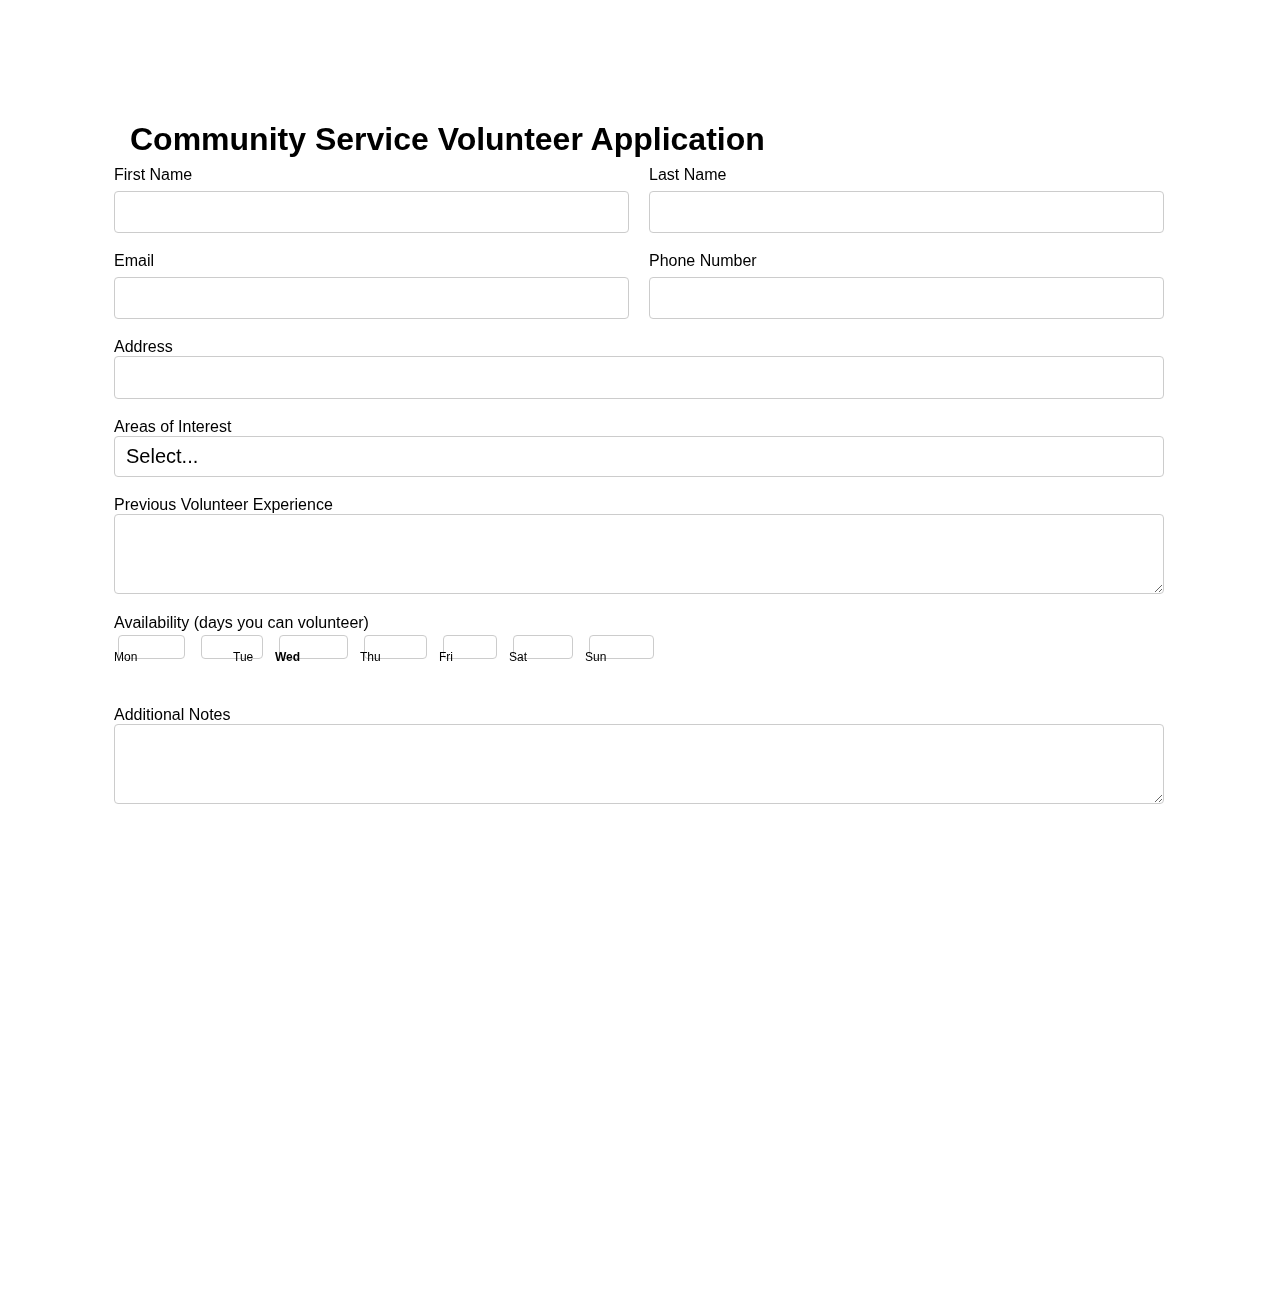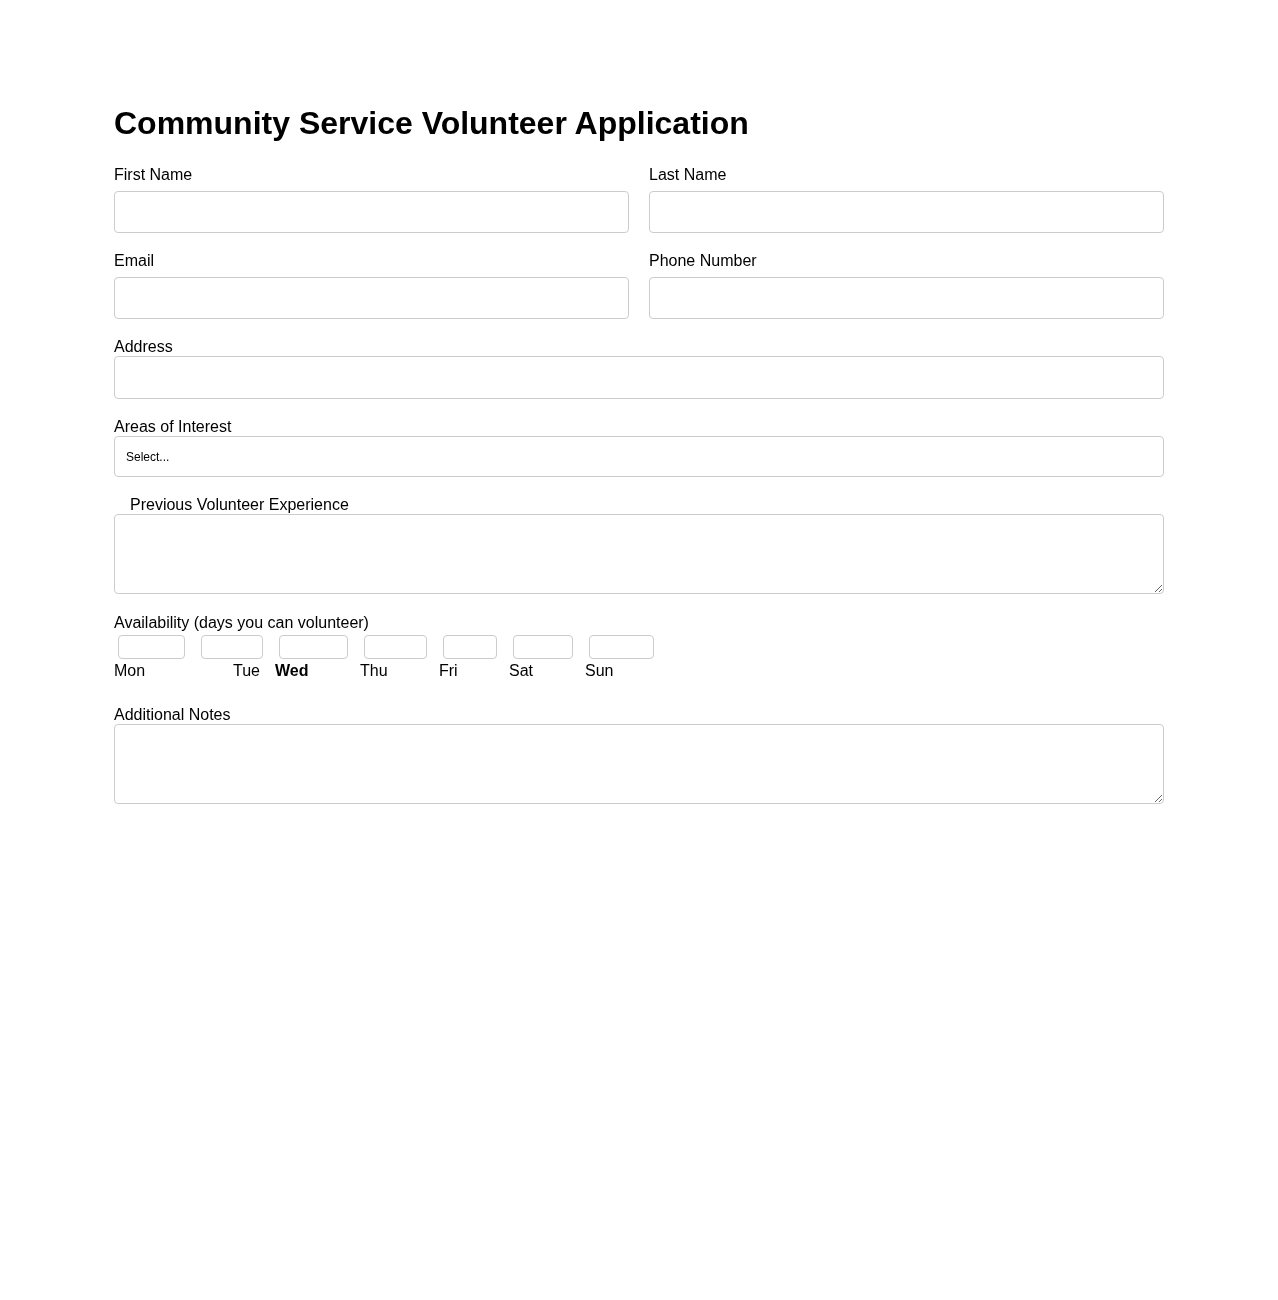--- a/index.html
+++ b/index.html
@@ -1,24 +1,24 @@
 <!DOCTYPE html>
 <html><head>
 <meta charset="utf-8">
 <style>
   html, body { margin: 0; padding: 0; background: #ffffff; }
   body { font-family: "Liberation Sans", sans-serif; color: #000; width: 1278px; height: 1300px; position: relative; }
   .container { position: absolute; left: 114px; top: 0; width: 1050px; }
-  h1 { position: absolute; top: 104px; left: 0; margin: 0; font-size: 32px; font-weight: bold; line-height: 38px; white-space: nowrap; }
+  h1 { position: absolute; top: 104px; left: 0; margin: 16px; font-size: 32px; font-weight: bold; line-height: 38px; white-space: nowrap; }
   .lbl { position: absolute; font-size: 16px; line-height: 18px; white-space: nowrap; }
-  .field { position: absolute; box-sizing: border-box; border: 1px solid #cccccc; border-radius: 4px; background: #fff; font-family: "Liberation Sans", sans-serif; font-size: 12px; padding: 0 11px; margin: 0; outline: none; }
+  .field { position: absolute; box-sizing: border-box; border: 1px solid #cccccc; border-radius: 4px; background: #fff; font-family: "Liberation Sans", sans-serif; font-size: 20px; padding: 0 11px; margin: 0; outline: none; }
   .select { -webkit-appearance: none; appearance: none; display: flex; align-items: center; color: #000; }
   textarea.field { resize: vertical; padding: 8px 11px; }
   .day-box { position: absolute; box-sizing: border-box; border: 1px solid #cccccc; border-radius: 4px; background: #fff; height: 24px; top: 635px; }
-  .day-lbl { position: absolute; top: 662px; font-size: 16px; line-height: 18px; }
+  .day-lbl { position: absolute; top: 648px; font-size: 12px; line-height: 18px; }
 </style>
 </head>
 <body>
 
 <div class="container">
   <h1>Community Service Volunteer Application</h1>
 
   <label class="lbl" style="left:0; top:166px;">First Name</label>
   <input class="field" style="left: 0px; top: 191px; width: 515px; height: 42px;" placeholder="">
 
@@ -32,21 +32,21 @@
   <input class="field" style="left: 535px; top: 277px; width: 515px; height: 42px;" placeholder="">
 
   <label class="lbl" style="left:0; top:338px;">Address</label>
   <input class="field" style="left: 0px; top: 356px; width: 1050px; height: 43px;" placeholder="">
 
   <label class="lbl" style="left:0; top:418px;">Areas of Interest</label>
   <div class="field select" style="left:0; top:436px; width:1050px; height:41px;">
     <span>Select...</span>
   </div>
 
-  <label class="lbl" style="left:16px; top:496px;">Previous Volunteer Experience</label>
+  <label class="lbl" style="left:0; top:496px;">Previous Volunteer Experience</label>
   <textarea class="field" style="left: 0px; top: 514px; width: 1050px; height: 80px;"></textarea>
 
   <label class="lbl" style="left:0; top:614px;">Availability (days you can volunteer)</label>
 
   <div class="day-box" style="left:4px; width:67px;"></div>
   <span class="day-lbl" style="left:0;">Mon</span>
 
   <div class="day-box" style="left:87px; width:62px;"></div>
   <span class="day-lbl" style="left:83px;margin-left:36px;">Tue</span>
 

